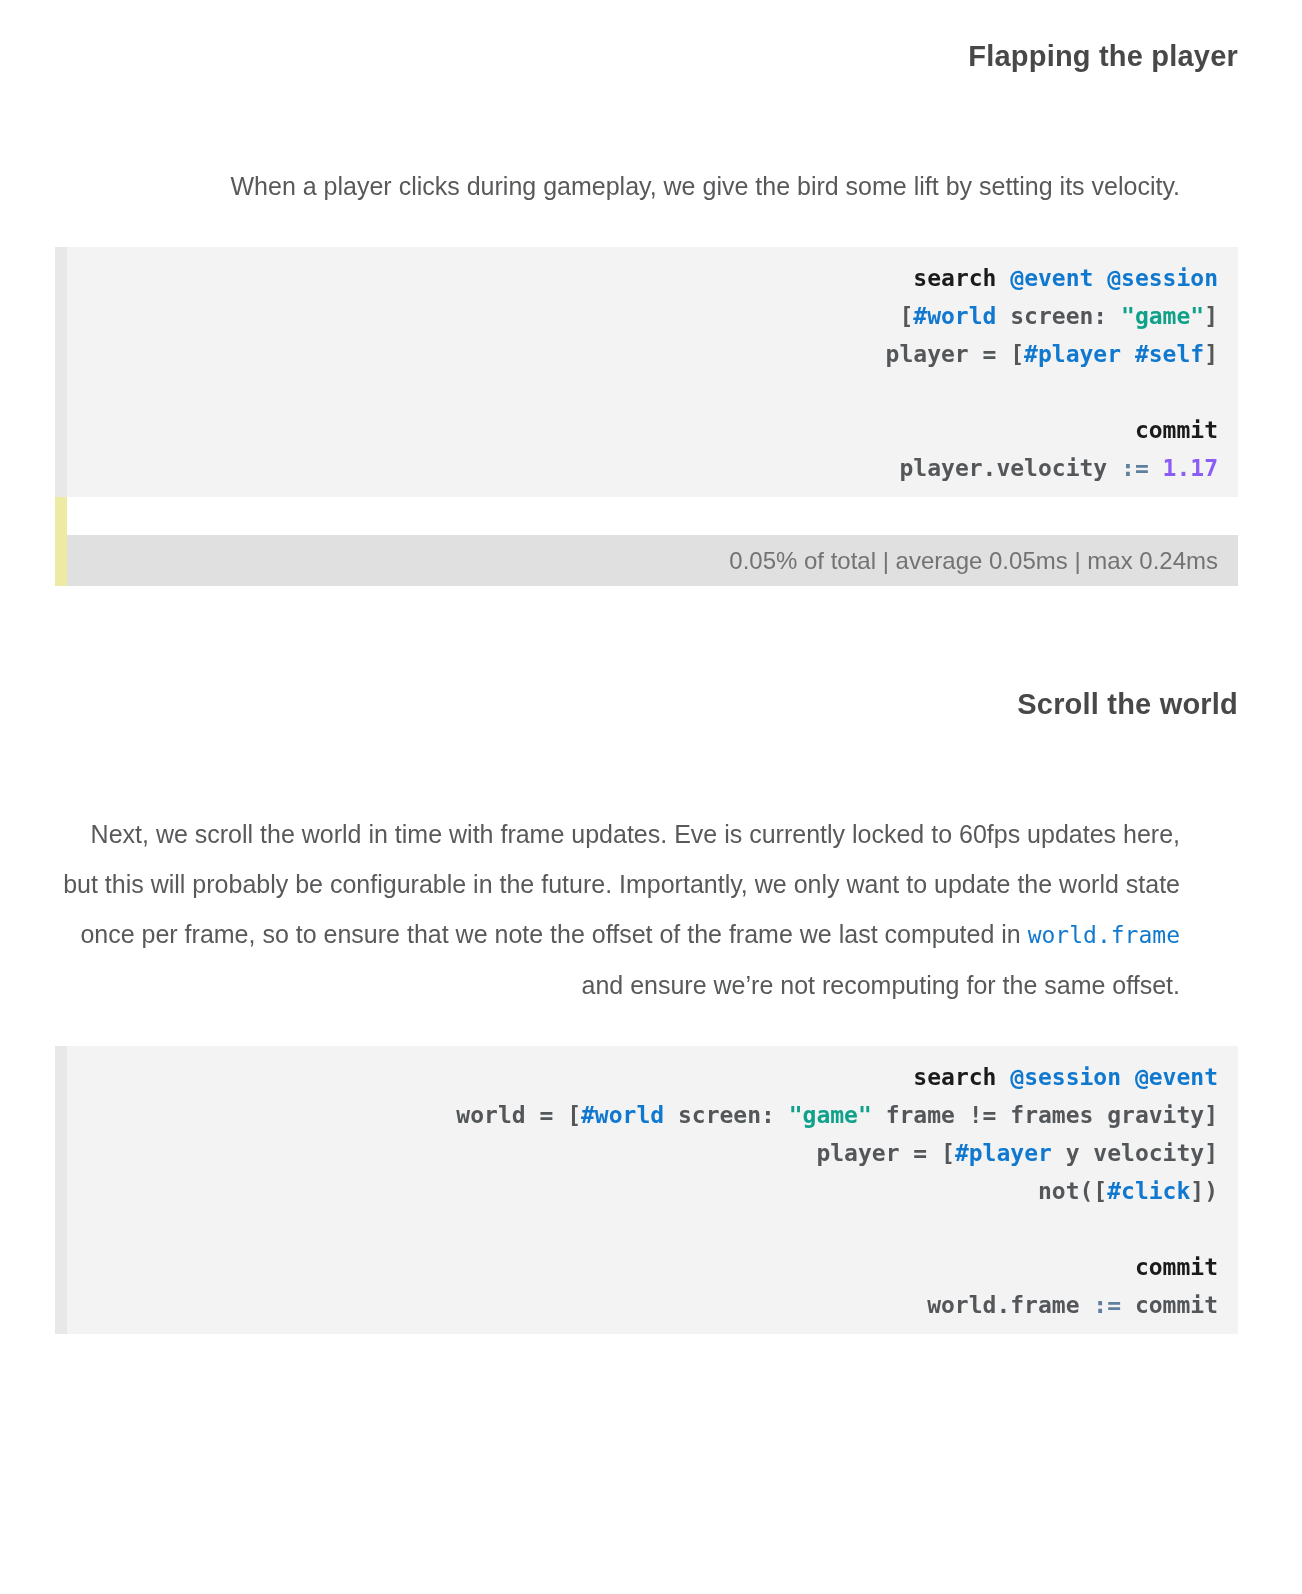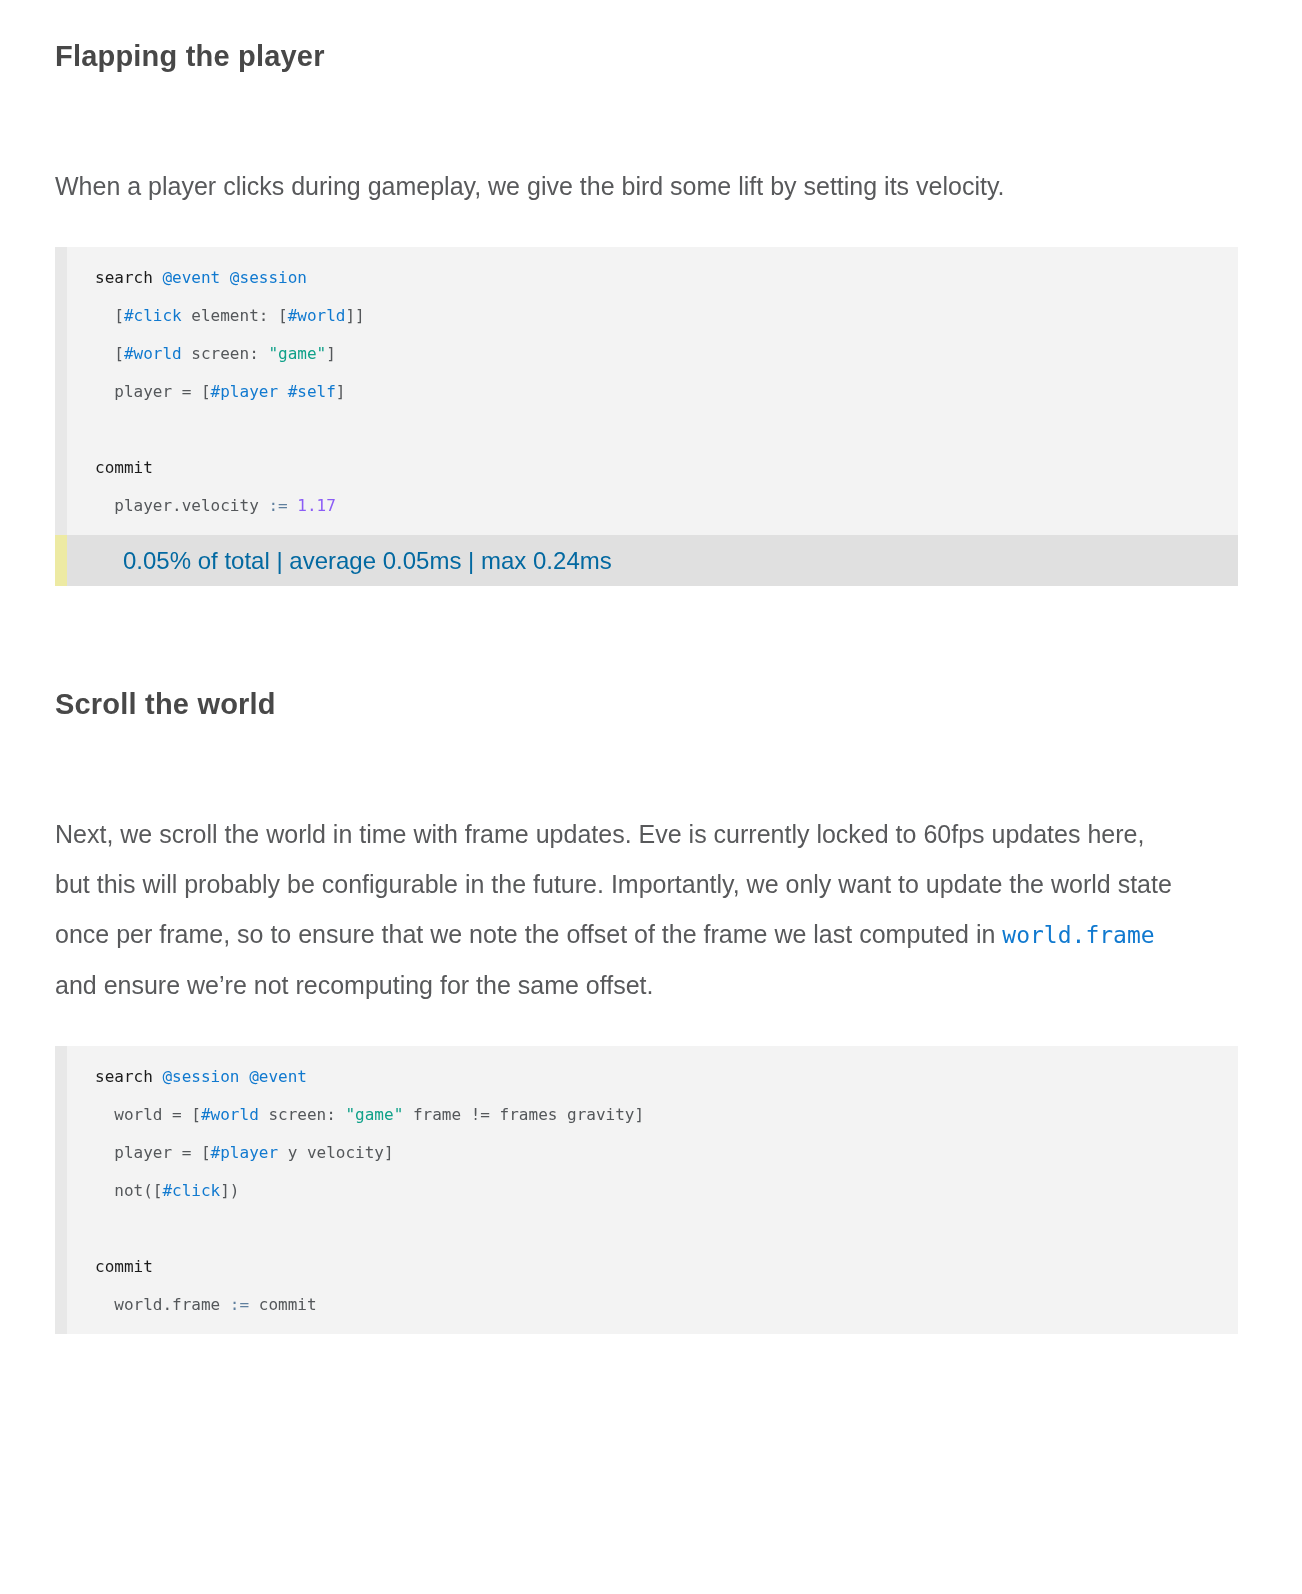--- a/index.html
+++ b/index.html
@@ -8,20 +8,21 @@
     padding: 0;
     background: #ffffff;
   }
   body {
     width: 1302px;
     min-height: 1594px;
     font-family: "Liberation Sans", sans-serif;
   }
   .doc {
     padding: 40px 64px 60px 55px;
+    text-align: right;
   }
   .section-heading {
     font-size: 29px;
     font-weight: bold;
     color: #484848;
     margin: 0;
     letter-spacing: 0.2px;
   }
   .section-heading.second {
     margin-top: 102px;
@@ -49,23 +50,24 @@
   .strip-gray {
     width: 12px;
     background: #e8e8e8;
     flex: 0 0 12px;
   }
   .code-lines {
     flex: 1;
     background: #f3f3f3;
     padding: 12px 20px 10px 28px;
     font-family: "DejaVu Sans Mono", "Liberation Mono", monospace;
-    font-size: 16px;
+    font-size: 23px;
     line-height: 38px;
     color: #54575a;
+    font-weight: bold;
   }
   .code-line {
     white-space: pre;
   }
   .tok-plain  { color: #54575a; }
   .tok-kw     { color: #1b1b1b; }
   .tok-tag    { color: #1079cf; }
   .tok-string { color: #0fa189; }
   .tok-number { color: #8b5cf6; }
   .tok-assign { color: #5f7f9e; }
@@ -77,38 +79,38 @@
     width: 12px;
     background: #edeaa3;
     flex: 0 0 12px;
   }
   .stats-inner {
     flex: 1;
     background: #e0e0e0;
     padding: 11px 20px 11px 56px;
     font-size: 24px;
     line-height: 29px;
-    color: #0369a1;
+    color: #737373;
+    margin-top: 38px;
   }
 </style>
 </head>
 <body>
 
 <main class="doc">
 
   <h2 class="section-heading">Flapping the player</h2>
 
   <p class="paragraph"><span>When a player clicks during gameplay, we give the bird some lift by setting its velocity.</span></p>
 
   <div class="code-block">
     <div class="code-top">
       <div class="strip-gray"></div>
       <div class="code-lines">
           <div class="code-line"><span class="tok-kw">search </span><span class="tok-tag">@event @session</span></div>
-          <div class="code-line"><span class="tok-plain">  [</span><span class="tok-tag">#click</span><span class="tok-plain"> element: [</span><span class="tok-tag">#world</span><span class="tok-plain">]]</span></div>
           <div class="code-line"><span class="tok-plain">  [</span><span class="tok-tag">#world</span><span class="tok-plain"> screen: </span><span class="tok-string">"game"</span><span class="tok-plain">]</span></div>
           <div class="code-line"><span class="tok-plain">  player = [</span><span class="tok-tag">#player</span><span class="tok-plain"> </span><span class="tok-tag">#self</span><span class="tok-plain">]</span></div>
           <div class="code-line"> </div>
           <div class="code-line"><span class="tok-kw">commit</span></div>
           <div class="code-line"><span class="tok-plain">  player.velocity </span><span class="tok-assign">:=</span><span class="tok-plain"> </span><span class="tok-number">1.17</span></div>
         </div>
     </div>
     <div class="code-stats">
       <div class="strip-yellow"></div>
       <div class="stats-inner stats-text">0.05% of total | average 0.05ms | max 0.24ms</div>

